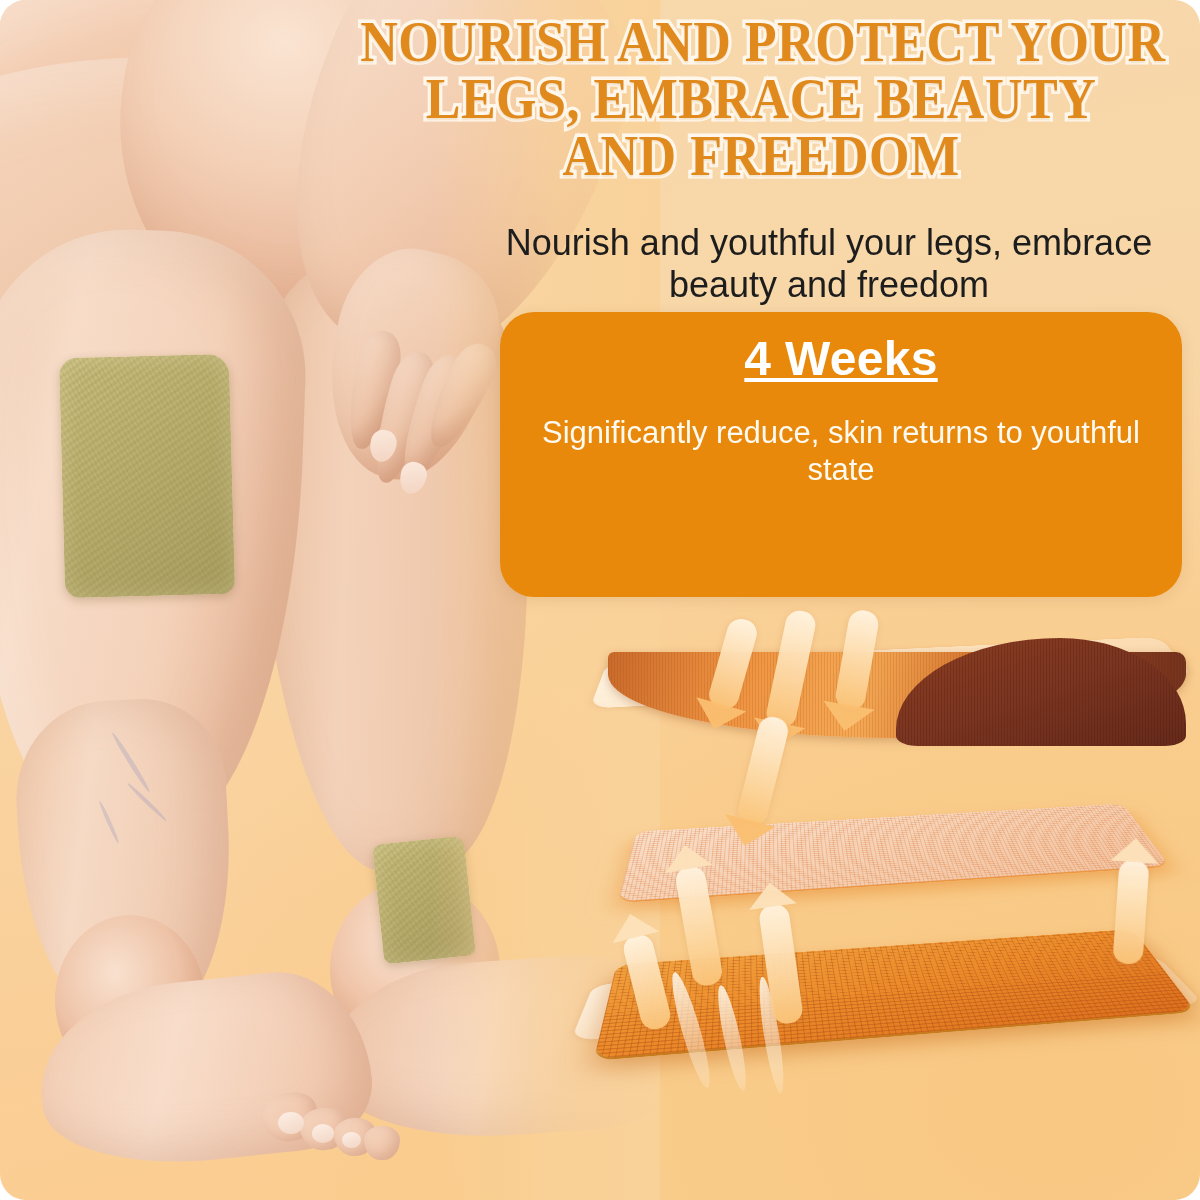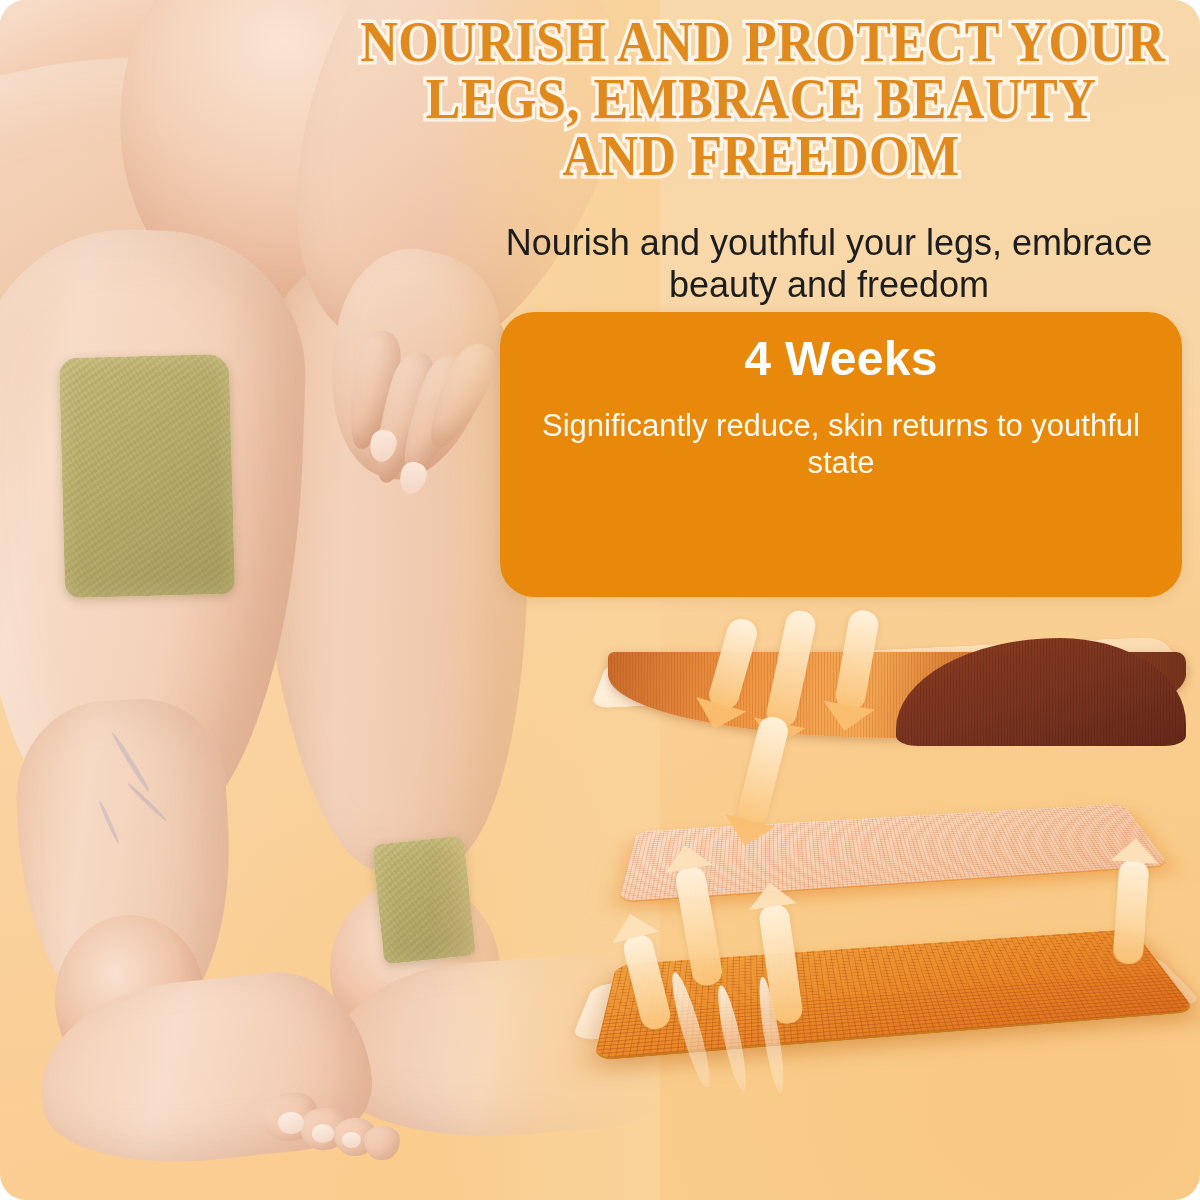--- a/index.html
+++ b/index.html
@@ -264,24 +264,25 @@
   }
   .cmp-panel.left  { background:#bf4840; flex:0 0 298px; }
   .cmp-panel.right { background:#e8890c; }
   .cmp-title {
     font-size:48px;
     font-weight:bold;
     line-height:1.05;
     letter-spacing:.3px;
   }
   .cmp-left-title  { margin-bottom:42px; }
-  .cmp-right-title { margin-bottom:24px; }
+  .cmp-right-title { margin-bottom:14px;text-decoration:underline; }
   .cmp-desc {
     font-size:31px;
     line-height:1.18;
+    margin-top:17px;
   }
   .cmp-panel.left .cmp-desc  { margin-top:0; }
   .cmp-panel.right .cmp-desc { color:#fffaf0; }
 
   
   #diagram {
     position:absolute; left:596px; top:604px;
     width:604px; height:500px;
   }
   .layer { position:absolute; }

